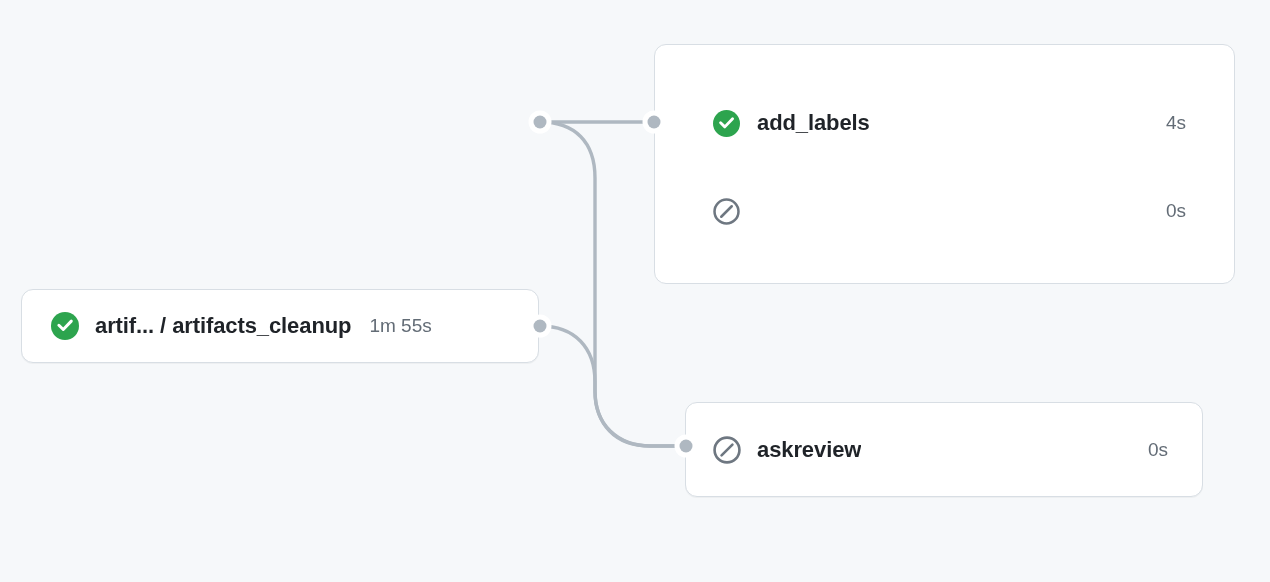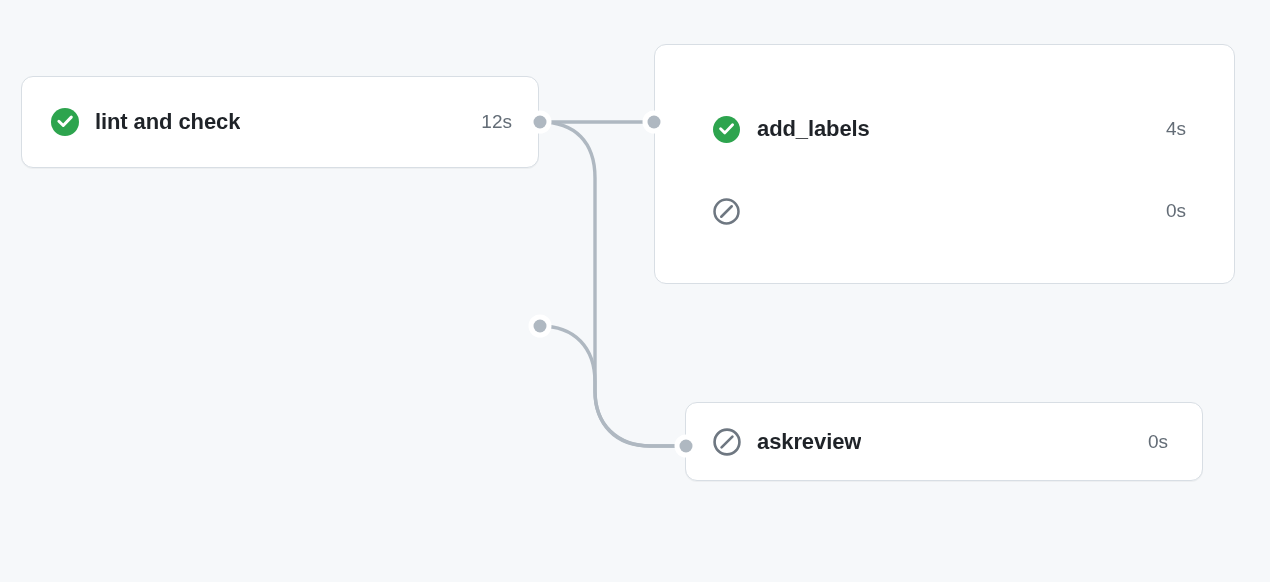--- a/index.html
+++ b/index.html
@@ -125,55 +125,55 @@
                L 595 390
                C 595 424, 615 446, 650 446
                L 686 446"></path>
       <path d="M 540 326 C 575 326, 595 348, 595 382
                L 595 392
                C 595 424, 617 446, 651 446
                L 686 446"></path>
     </g>
   </svg>
 
-  <div class="node" id="node-lint" style="left:21px; top:76px; width:518px; height:92px;">
+  <div class="handle" style="left:540px; top:122px;"></div>
+
+  <div class="node" id="node-artifacts" style="left:21px; top:289px; width:518px; height:74px;">
     <div class="node-inner">
       <svg class="status-icon" viewBox="0 0 16 16">
         <circle cx="8" cy="8" r="8" fill="#2da44e"></circle>
         <path d="M11.6 5.2 L7.0 10.0 L4.5 7.6" fill="none" stroke="#ffffff" stroke-width="1.7" stroke-linecap="round" stroke-linejoin="round"></path>
       </svg>
-      <span class="node-label">lint and check</span>
-      <span class="node-duration">12s</span>
+      <span class="node-label">artif... / artifacts_cleanup</span>
+      <span class="node-duration tight">1m 55s</span>
     </div>
   </div>
-  <div class="handle" style="left:540px; top:122px;"></div>
-
   <div class="handle" style="left:540px; top:326px;"></div>
 
   <div class="group-box" style="left:654px; top:44px; width:581px; height:240px;">
-    <div class="group-row" style="top:56px;">
+    <div class="group-row" style="top:50px;">
       <svg class="status-icon sm" viewBox="0 0 16 16">
         <circle cx="8" cy="8" r="8" fill="#2da44e"></circle>
         <path d="M11.6 5.2 L7.0 10.0 L4.5 7.6" fill="none" stroke="#ffffff" stroke-width="1.7" stroke-linecap="round" stroke-linejoin="round"></path>
       </svg>
       <span class="node-label">add_labels</span>
       <span class="node-duration">4s</span>
     </div>
 
     <div class="group-row" style="top:138px;">
       <svg class="status-icon sm" viewBox="0 0 16 16">
         <circle cx="8" cy="8" r="7.1" fill="none" stroke="#6e7781" stroke-width="1.5"></circle>
         <path d="M11.1 4.9 L4.9 11.1" fill="none" stroke="#6e7781" stroke-width="1.5" stroke-linecap="round"></path>
       </svg>
       <span class="node-duration">0s</span>
     </div>
   </div>
   <div class="handle" style="left:654px; top:122px;"></div>
 
-  <div class="node" id="node-askreview" style="left:685px; top:402px; width:518px; height:79px;align-items:center;">
+  <div class="node" id="node-askreview" style="left:685px; top:402px; width:518px; height:95px;align-items:center;">
     <div class="node-inner" style="padding:0 34px 0 27px;">
       <svg class="status-icon" viewBox="0 0 16 16">
         <circle cx="8" cy="8" r="7.1" fill="none" stroke="#6e7781" stroke-width="1.5"></circle>
         <path d="M11.1 4.9 L4.9 11.1" fill="none" stroke="#6e7781" stroke-width="1.5" stroke-linecap="round"></path>
       </svg>
       <span class="node-label">askreview</span>
       <span class="node-duration">0s</span>
     </div>
   </div>
   <div class="handle" style="left:686px; top:446px;"></div>

